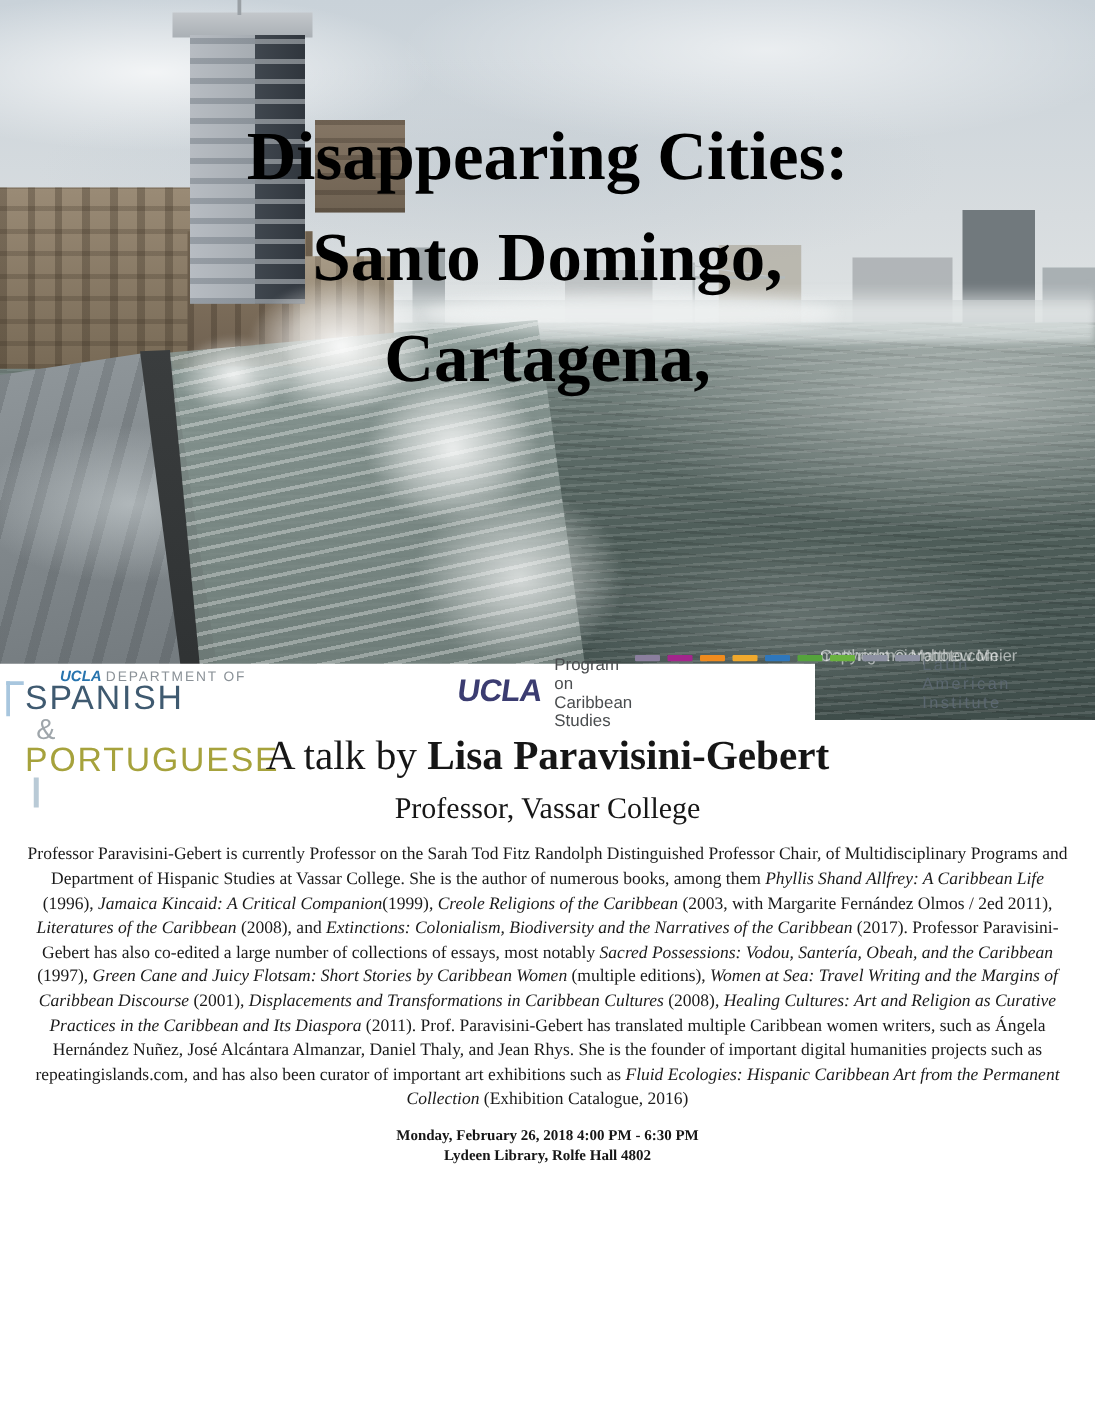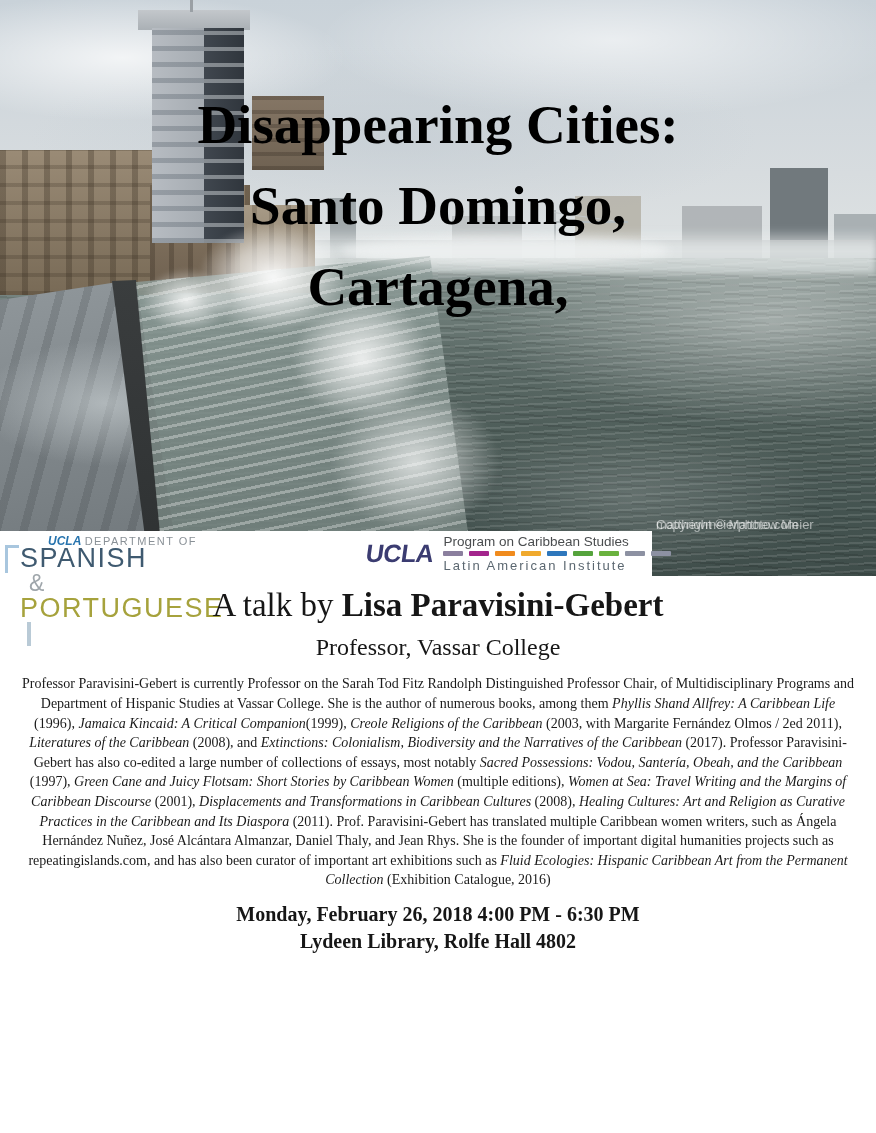--- a/index.html
+++ b/index.html
@@ -79,34 +79,34 @@
   .sp-line1{position:absolute;left:48px;top:3px;font-family:"Liberation Sans",sans-serif;font-size:12px;white-space:nowrap;}
   .sp-ucla{color:#2774AE;font-weight:bold;font-style:italic;}
   .sp-dept{color:#8a9197;letter-spacing:1.5px;font-size:11px;}
   .sp-line2{position:absolute;left:20px;top:14px;display:flex;align-items:flex-start;font-family:"Liberation Sans",sans-serif;font-weight:400;line-height:1;white-space:nowrap;flex-direction:column;}
   .sp-word1{font-size:27px;letter-spacing:1.5px;color:#3f5a70;}
   .sp-amp{font-size:23px;color:#9fa6ab;margin:0 9px;}
   .sp-word2{font-size:27px;letter-spacing:1.5px;color:#a6a23c;}
   .sp-bar{width:4px;height:24px;background:#b9cad6;margin-left:7px;}
   .lai-logo{display:flex;align-items:center;margin-left:10px;}
   .lai-ucla{font-family:"Liberation Sans",sans-serif;font-weight:bold;font-size:25px;color:#3b3c71;transform:skewX(-8deg);margin-right:10px;letter-spacing:-.5px;}
-  .lai-col{display:flex;flex-direction:column;gap:2px;font-family:"Liberation Sans",sans-serif;}
+  .lai-col{display:flex;flex-direction:row;gap:2px;font-family:"Liberation Sans",sans-serif;}
   .lai-program{font-size:13.5px;color:#4a4d4f;}
   .lai-dashes{display:flex;gap:6px;}
   .lai-dashes span{display:block;width:20px;height:5px;border-radius:1px;background:#999;}
   .lai-institute{font-size:13px;color:#5b6770;letter-spacing:2px;}
 
   
   .content{position:absolute;left:0;top:576px;width:876px;text-align:center;}
   .talk-line{margin-top:10px;font-size:33px;line-height:1.2;}
   .talk-line b{font-weight:bold;}
   .prof-line{margin-top:7px;font-size:24px;line-height:1.2;}
   .bio{width:836px;margin:13px auto 0;font-size:14px;line-height:1.4;color:#1a1a1a;}
   .bio .it{font-style:italic;}
-  .event{margin-top:11px;font-weight:bold;font-size:20px;line-height:1.33;}
+  .event{margin-top:11px;font-weight:bold;font-size:12px;line-height:1.33;}
 </style>
 </head>
 <body>
 
 <div class="page">
 
   <div class="hero">
     <div class="sky"></div>
     <div class="bldg b1"></div>
     <div class="bldg b2"></div>

